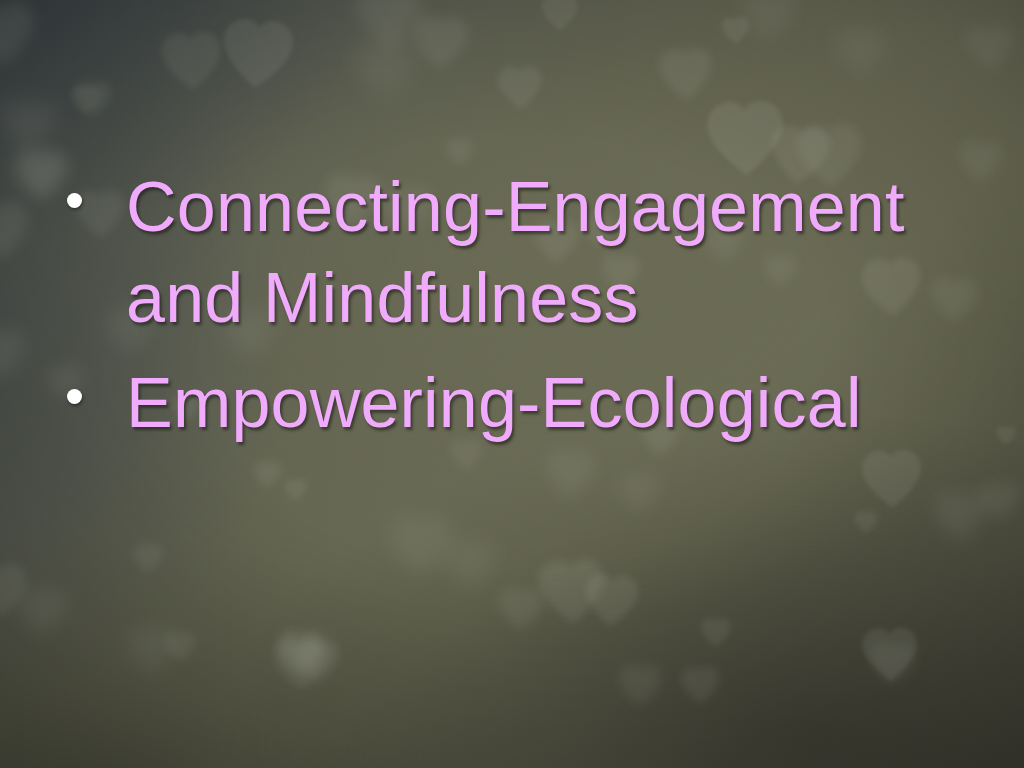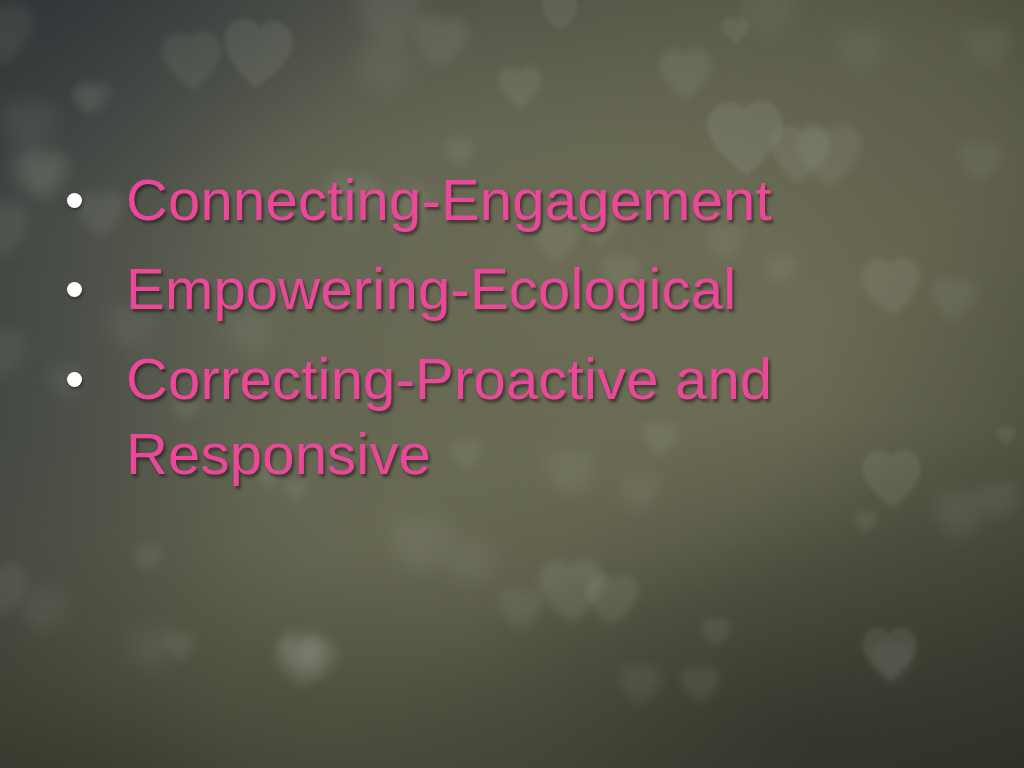--- a/index.html
+++ b/index.html
@@ -72,22 +72,22 @@
     position: absolute;
     left: 60px;
     top: 162px;
     width: 910px;
   }
 
   li.bullet-item {
     position: relative;
     padding-left: 66px;
     margin: 0 0 14px 0;
-    color: #ec4899;
-    font-size: 58px;
+    color: #f0abfc;
+    font-size: 70px;
     line-height: 1.30;
     font-weight: 400;
     letter-spacing: 0.2px;
     text-shadow: 2px 3px 3px rgba(20,22,16,0.55);
   }
 
   li.bullet-item::before {
     content: "";
     position: absolute;
     left: 7px;
@@ -457,26 +457,23 @@
       </div>
     </div>
 
   <div class="bg-vignette"></div>
 
   <div class="content">
     <ul class="bullets">
 
       <li class="bullet-item">
         <span class="bullet-text">Connecting-Engagement</span>
+        <span class="bullet-text">and Mindfulness</span>
       </li>
 
       <li class="bullet-item">
         <span class="bullet-text">Empowering-Ecological</span>
       </li>
 
-      <li class="bullet-item">
-        <span class="bullet-text">Correcting-Proactive and</span>
-        <span class="bullet-text">Responsive</span>
-      </li>
 
     </ul>
   </div>
 </div>
 
 </body></html>

